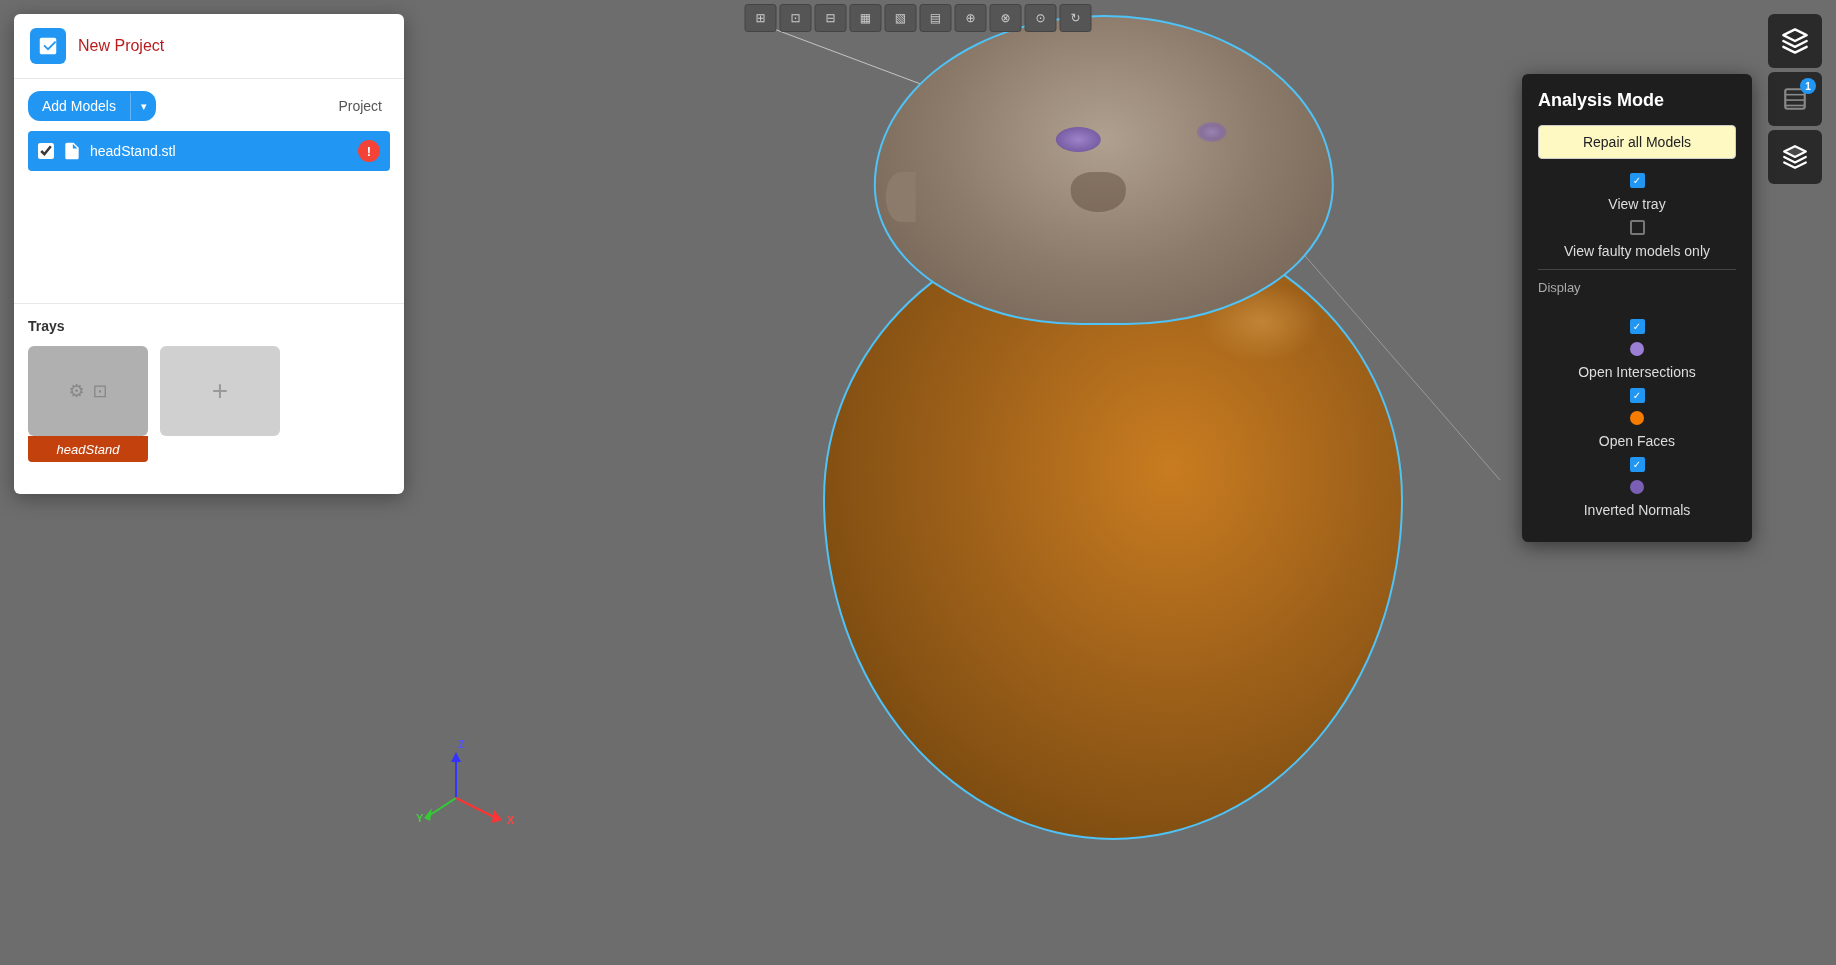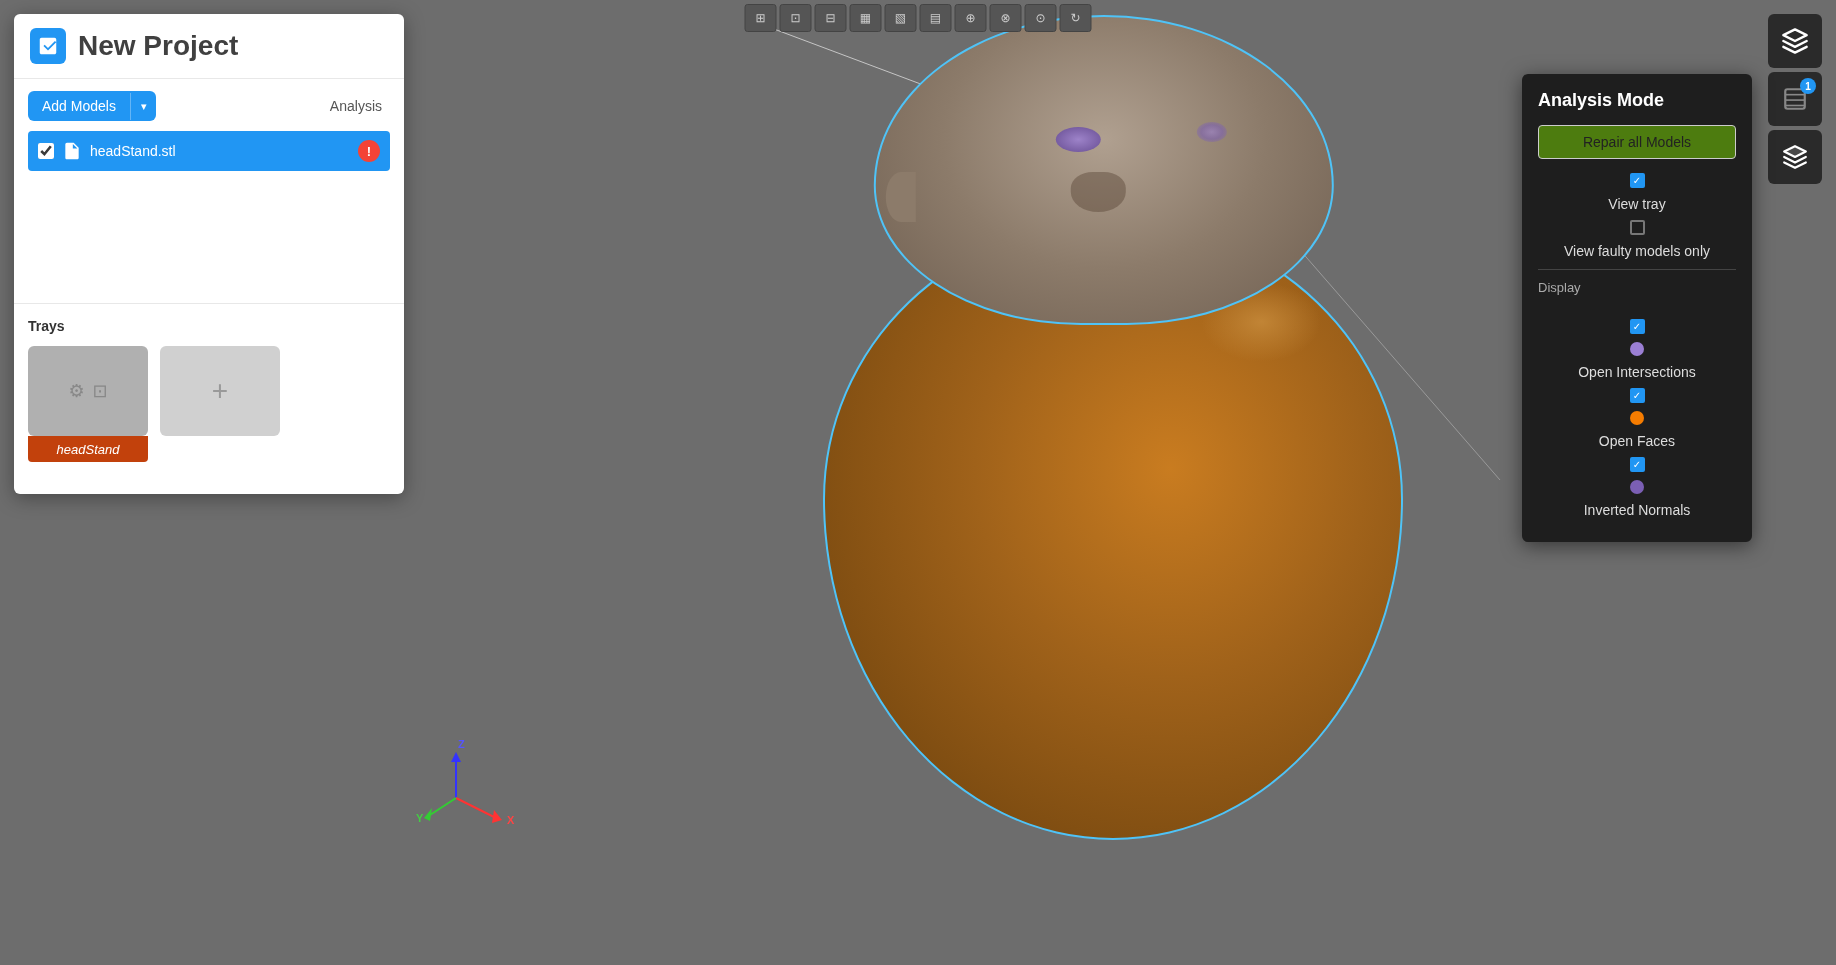--- a/index.html
+++ b/index.html
@@ -173,23 +173,23 @@
       flex-shrink: 0;
     }
 
     .panel-logo svg {
       width: 22px;
       height: 22px;
       fill: white;
     }
 
     .panel-title {
-      font-size: 28px;
-      font-weight: 700;
-      color: #404040;
+      font-size: 16px;
+      font-weight: 400;
+      color: #b91c1c;
     }
 
     
     .models-section {
       padding: 12px 14px;
       border-bottom: 1px solid #e8e8e8;
     }
 
     .models-toolbar {
       display: flex;
@@ -197,21 +197,21 @@
       justify-content: space-between;
       margin-bottom: 10px;
     }
 
     .add-models-btn {
       display: flex;
       align-items: center;
       background: #2196F3;
       color: white;
       border: none;
-      border-radius: 6px;
+      border-radius: 12px;
       cursor: pointer;
       overflow: hidden;
     }
 
     .add-models-label {
       padding: 7px 14px;
       font-size: 14px;
       font-weight: 500;
     }
 
@@ -404,21 +404,21 @@
 
     .analysis-title {
       font-size: 18px;
       font-weight: 600;
       color: white;
       margin-bottom: 14px;
     }
 
     .repair-btn {
       width: 100%;
-      background: #4d7c0f;
+      background: #fef9c3;
       border: 1px solid #ccc;
       border-radius: 4px;
       padding: 8px;
       font-size: 14px;
       font-weight: 500;
       color: #222;
       cursor: pointer;
       margin-bottom: 14px;
       text-align: center;
     }
@@ -552,21 +552,21 @@
     </div>
     <span class="panel-title">New Project</span>
   </div>
 
   <div class="models-section">
     <div class="models-toolbar">
       <button class="add-models-btn">
         <span class="add-models-label">Add Models</span>
         <span class="add-models-arrow">▾</span>
       </button>
-      <button class="assemble-btn">Analysis</button>
+      <button class="assemble-btn">Project</button>
     </div>
 
     <div class="model-list">
       <div class="model-item">
         <input type="checkbox" class="model-checkbox" checked="" style="">
         <svg class="model-icon" viewBox="0 0 24 24" fill="white">
           <path d="M14 2H6c-1.1 0-2 .9-2 2v16c0 1.1.9 2 2 2h12c1.1 0 2-.9 2-2V8l-6-6zm-1 7V3.5L18.5 9H13z"></path>
         </svg>
         <span class="model-name">headStand.stl</span>
         <div class="model-warning">!</div>

